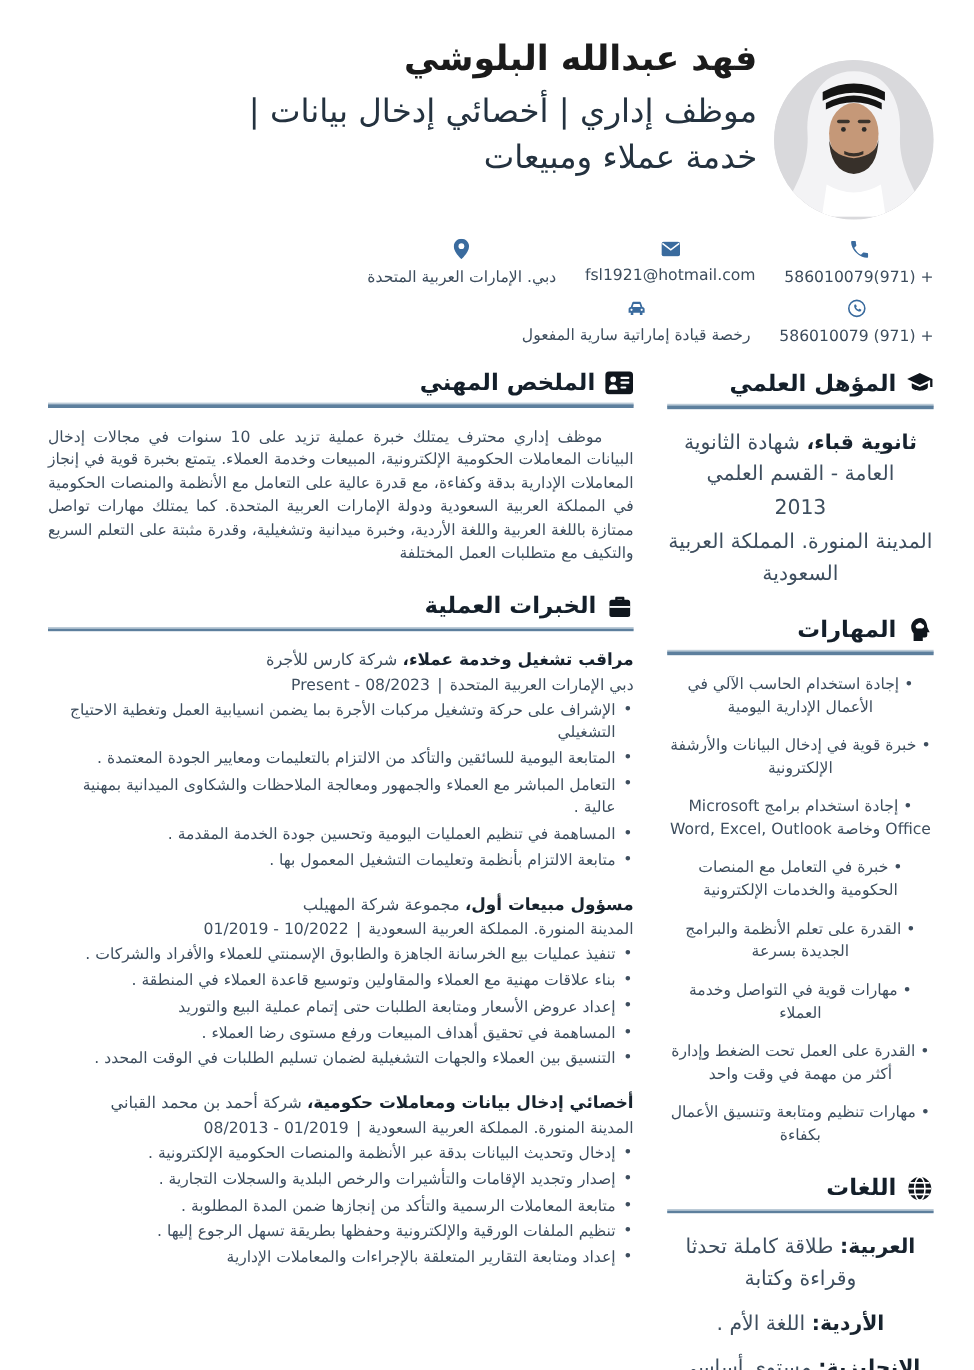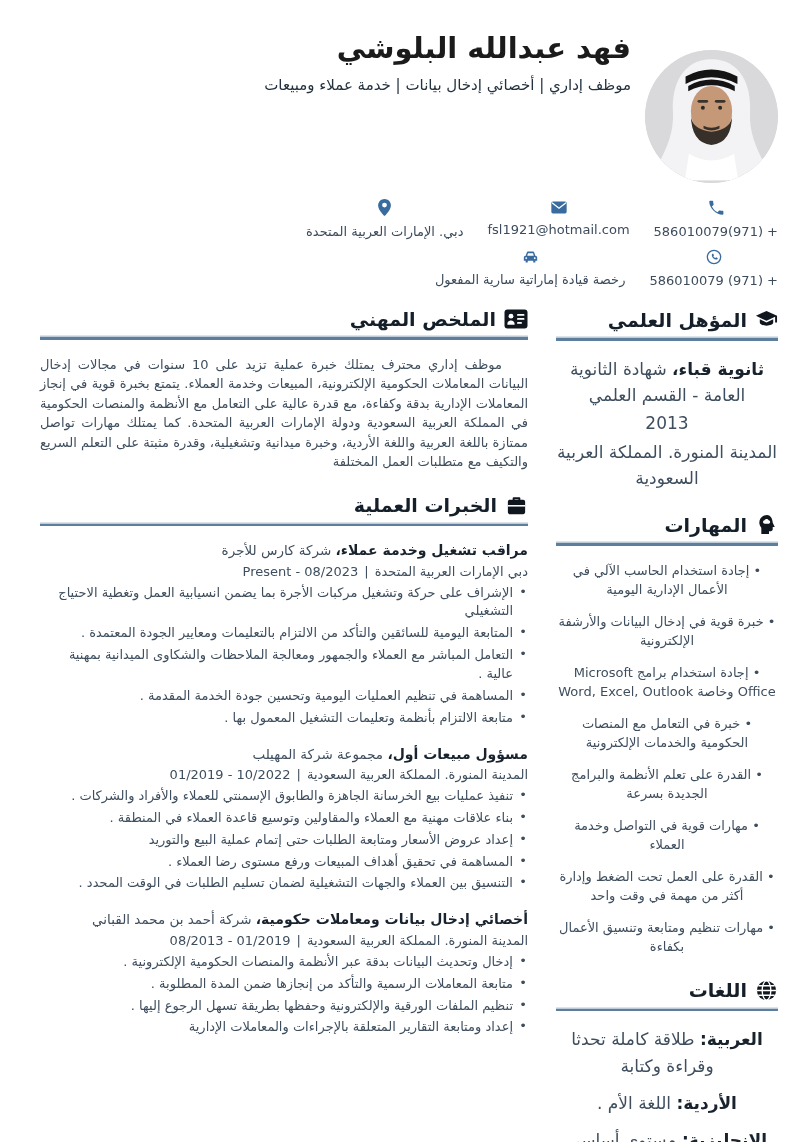--- a/index.html
+++ b/index.html
@@ -8,21 +8,21 @@
     font-family:"DejaVu Sans",sans-serif;color:#3e4e5e;
     overflow:hidden;
   }
   .page{direction:rtl;box-sizing:border-box;width:812px;height:878px;padding:28px 34px 0 40px;}
 
   
   .header{display:flex;align-items:flex-start;gap:14px;}
   .avatar{width:133px;height:133px;border-radius:50%;overflow:hidden;flex:0 0 auto;margin-top:22px;background:#dcdcdf;}
   .head-text{flex:1;min-width:0;padding-top:4px;}
   .name{font-size:29px;font-weight:bold;color:#1b1b1b;line-height:1.15;margin:0;}
-  .subtitle{font-size:15px;color:#24323f;line-height:1.38;margin-top:10px;max-width:470px;}
+  .subtitle{font-size:27px;color:#24323f;line-height:1.38;margin-top:10px;max-width:470px;}
 
   
   .contact{margin-top:16px;}
   .contact-row{display:flex;align-items:center;gap:24px;margin-bottom:10px;}
   .contact-item{display:flex;align-items:center;gap:8px;font-size:13px;color:#3c4c5c;flex-direction:column;}
   .contact-item svg{flex:0 0 auto;}
   .ltr{direction:ltr;unicode-bidi:isolate;}
 
   
   .columns{display:flex;gap:28px;margin-top:20px;}
@@ -257,20 +257,21 @@
           </div>
             <div class="job">
             <div class="job-title"><b>أخصائي إدخال بيانات ومعاملات حكومية،</b> <span>شركة أحمد بن محمد القباني</span></div>
             <div class="job-meta">
               <span>المدينة المنورة. المملكة العربية السعودية</span>
               <span>|</span>
               <span class="ltr">08/2013 - 01/2019</span>
             </div>
             <ul class="bullets">
                 <li>إدخال وتحديث البيانات بدقة عبر الأنظمة والمنصات الحكومية الإلكترونية .</li>
+                <li>إصدار وتجديد الإقامات والتأشيرات والرخص البلدية والسجلات التجارية .</li>
                 <li>متابعة المعاملات الرسمية والتأكد من إنجازها ضمن المدة المطلوبة .</li>
                 <li>تنظيم الملفات الورقية والإلكترونية وحفظها بطريقة تسهل الرجوع إليها .</li>
                 <li>إعداد ومتابعة التقارير المتعلقة بالإجراءات والمعاملات الإدارية</li>
               </ul>
           </div>
           </div>
       </div>
 
     </main>
   </div>

